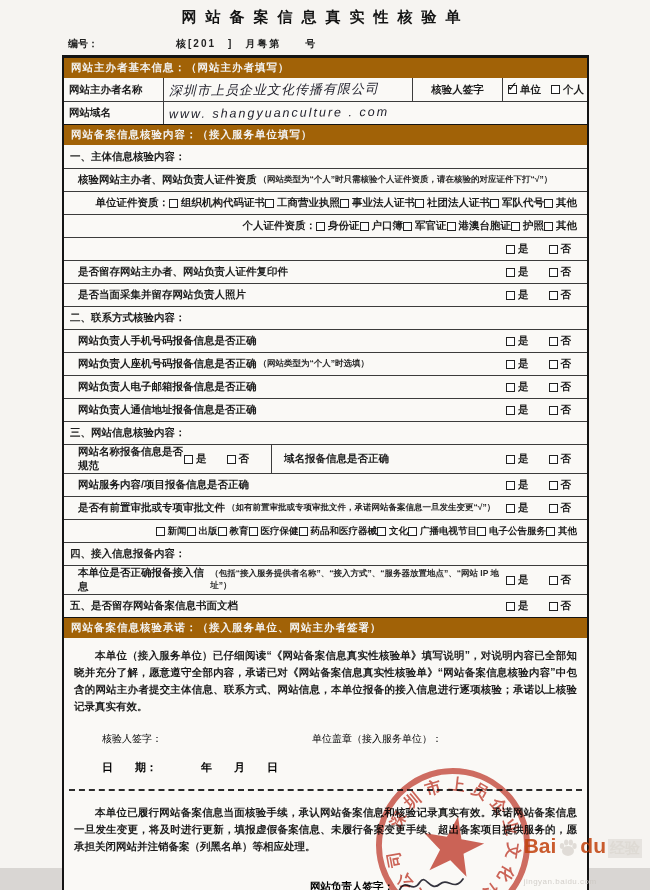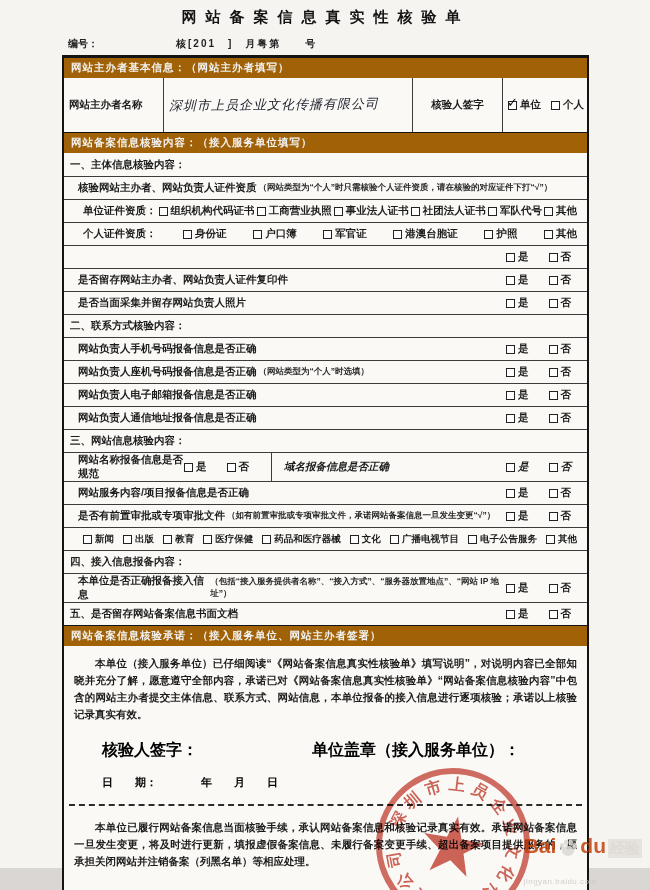--- a/index.html
+++ b/index.html
@@ -12,48 +12,48 @@
   .serial { position:absolute; top:37px; left:68px; font-size:10px; font-weight:bold; color:#222; }
   .serial .val { margin-left:78px; letter-spacing:2px; }
 
   .form { position:absolute; left:62px; top:55px; width:527px; min-height:815px;
           border:2px solid #141414; background:#faf9f6; z-index:1; }
   .bar { background:#a16207; color:#f2f2f2; font-weight:bold; font-size:10.5px; padding:3px 7px; letter-spacing:1px; }
   .row { display:flex; align-items:center; border-top:1px solid #3c3c3c; min-height:23px;
          font-size:10.5px; font-weight:bold; color:#1c1c1c; }
   .row:first-child, .bar + .row { border-top:none; }
   .bar { border-top:1px solid #141414; }
-  .cell { align-self:stretch; display:flex; align-items:center; padding:18px 5px; }
+  .cell { align-self:stretch; display:flex; align-items:center; padding:2px 5px; }
   .cell.rb { border-right:1px solid #3c3c3c; }
   .w100 { width:100px; flex:none; }
   .w88 { width:90px; flex:none; justify-content:center; }
   .w84 { width:84px; flex:none; }
   .grow { flex:1; }
   .section { padding-left:6px; }
   .indent { padding-left:14px; }
   .note { font-size:8.5px; font-weight:bold; color:#2a2a2a; margin-left:2px; }
   .yn { margin-left:auto; display:flex; gap:20px; padding-right:16px; flex:none; }
   .opt { display:inline-flex; align-items:center; gap:3px; white-space:nowrap; }
   .cb { width:9px; height:9px; border:1.3px solid #222; background:#fff; display:inline-block;
         position:relative; flex:none; }
   .cb .tick { position:absolute; left:-2px; top:-7px; font-size:13px; color:#111; font-weight:bold; }
-  .opts { justify-content:space-between; padding-right:10px;padding-left:19px; }
+  .opts { justify-content:flex-end; padding-right:10px;padding-left:19px; }
   .grouplabel { flex:none; }
   .split-left { width:208px; flex:none; border-right:1px solid #3c3c3c; display:flex; align-items:center;
                 align-self:stretch; padding-left:14px; }
   .split-left .yn { padding-right:22px; }
-  .split-right { flex:1; display:flex; align-items:flex-end; padding-left:12px;font-style:italic; }
+  .split-right { flex:1; display:flex; align-items:flex-end; padding-left:12px; }
 
   .hw { font-style:italic; font-weight:normal; color:#23232e; font-size:13px; letter-spacing:1px;
         transform:rotate(-0.6deg); display:inline-block; }
   .hw.domain { font-size:12.5px; letter-spacing:2px; }
 
   .para { font-size:10.5px; font-weight:bold; color:#1c1c1c; line-height:1.62;
           padding:9px 10px 3px 10px; text-indent:2em; text-align:justify; }
-  .sigrow { display:flex; font-size:16px; font-weight:bold; padding:14px 0 2px 38px; }
+  .sigrow { display:flex; font-size:10px; font-weight:normal; padding:14px 0 2px 38px; }
   .sigrow .lab1 { width:210px; flex:none; }
   .daterow { font-size:11px; font-weight:bold; padding:12px 0 10px 38px; }
   .dashes { border-top:2px dashed #2c2c2c; margin:4px 5px; }
   .ownerblock { margin:16px 0 14px 246px; font-size:10.5px; font-weight:bold; line-height:24px;
                 position:relative; z-index:5; }
   .oline { display:flex; align-items:center; }
   .scribble { margin-left:2px; }
 
   .stamp { position:absolute; left:368px; top:760px; z-index:4; transform:rotate(10deg);
            mix-blend-mode:multiply; opacity:.92; }
@@ -91,20 +91,26 @@
             </span>
             <span>单位</span>
           </span>
         <span class="opt">
             <span class="cb"></span>
             <span>个人</span>
           </span>
       </div>
     </div>
 
+    <div class="row">
+      <div class="cell rb w100">网站域名</div>
+      <div class="cell grow">
+        <span class="hw domain">www. shangyuanculture . com</span>
+      </div>
+    </div>
 
     <div class="bar">网站备案信息核验内容：（接入服务单位填写）</div>
 
     <div class="row section">
         <span>一、主体信息核验内容：</span>
       </div>
 
     <div class="row indent">
       <span>核验网站主办者、网站负责人证件资质</span>
         <span class="note">（网站类型为“个人”时只需核验个人证件资质，请在核验的对应证件下打“√”）</span>

